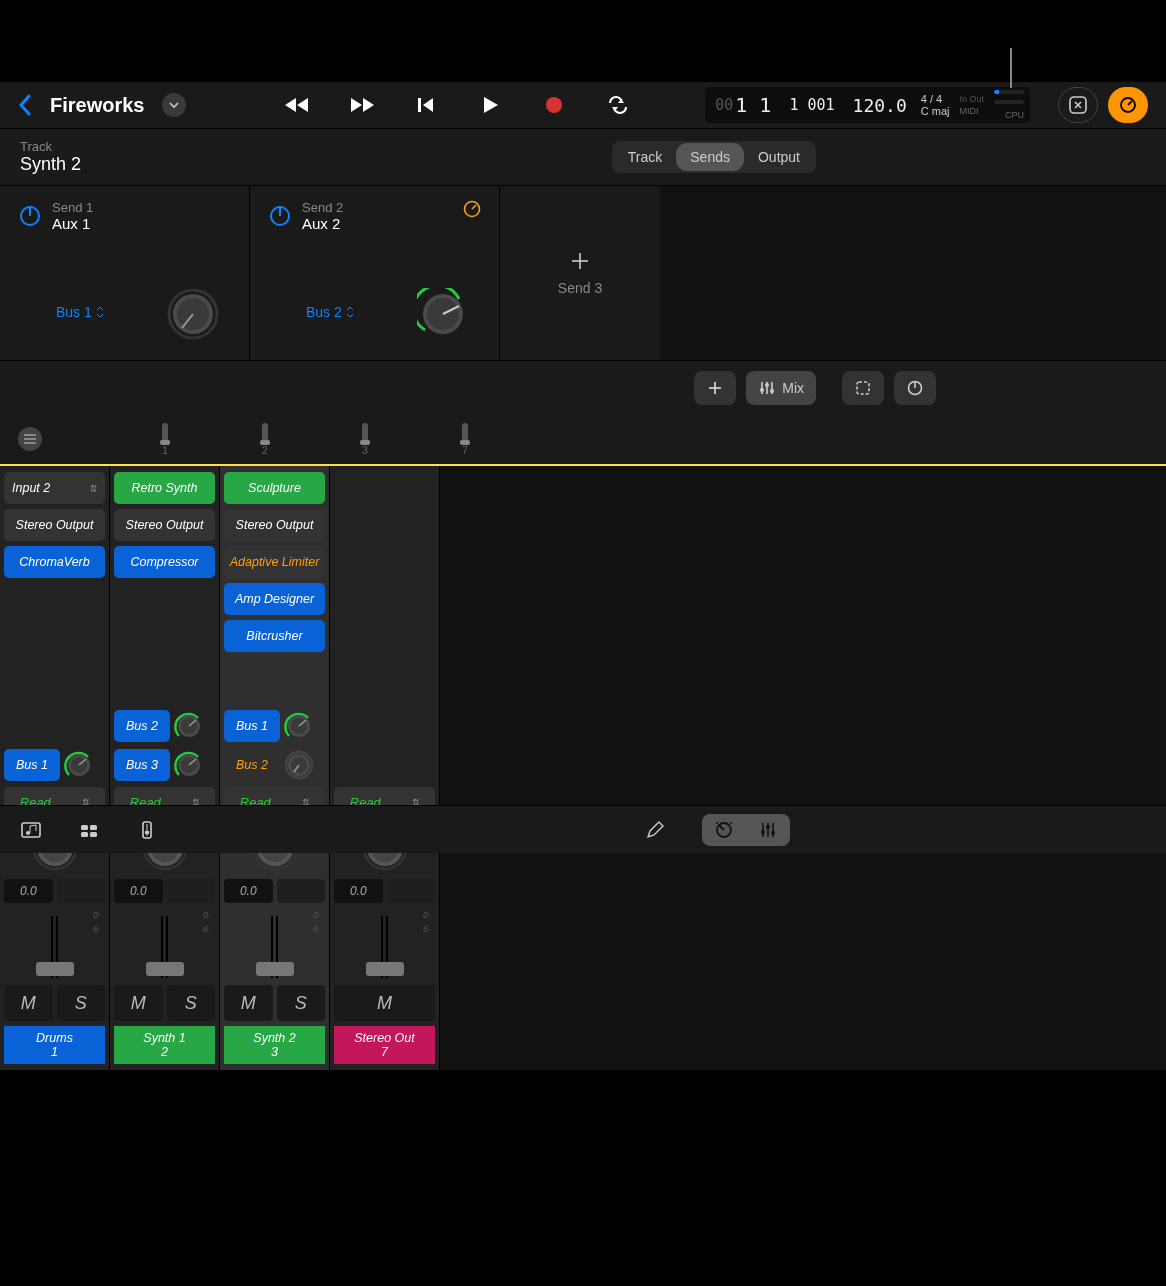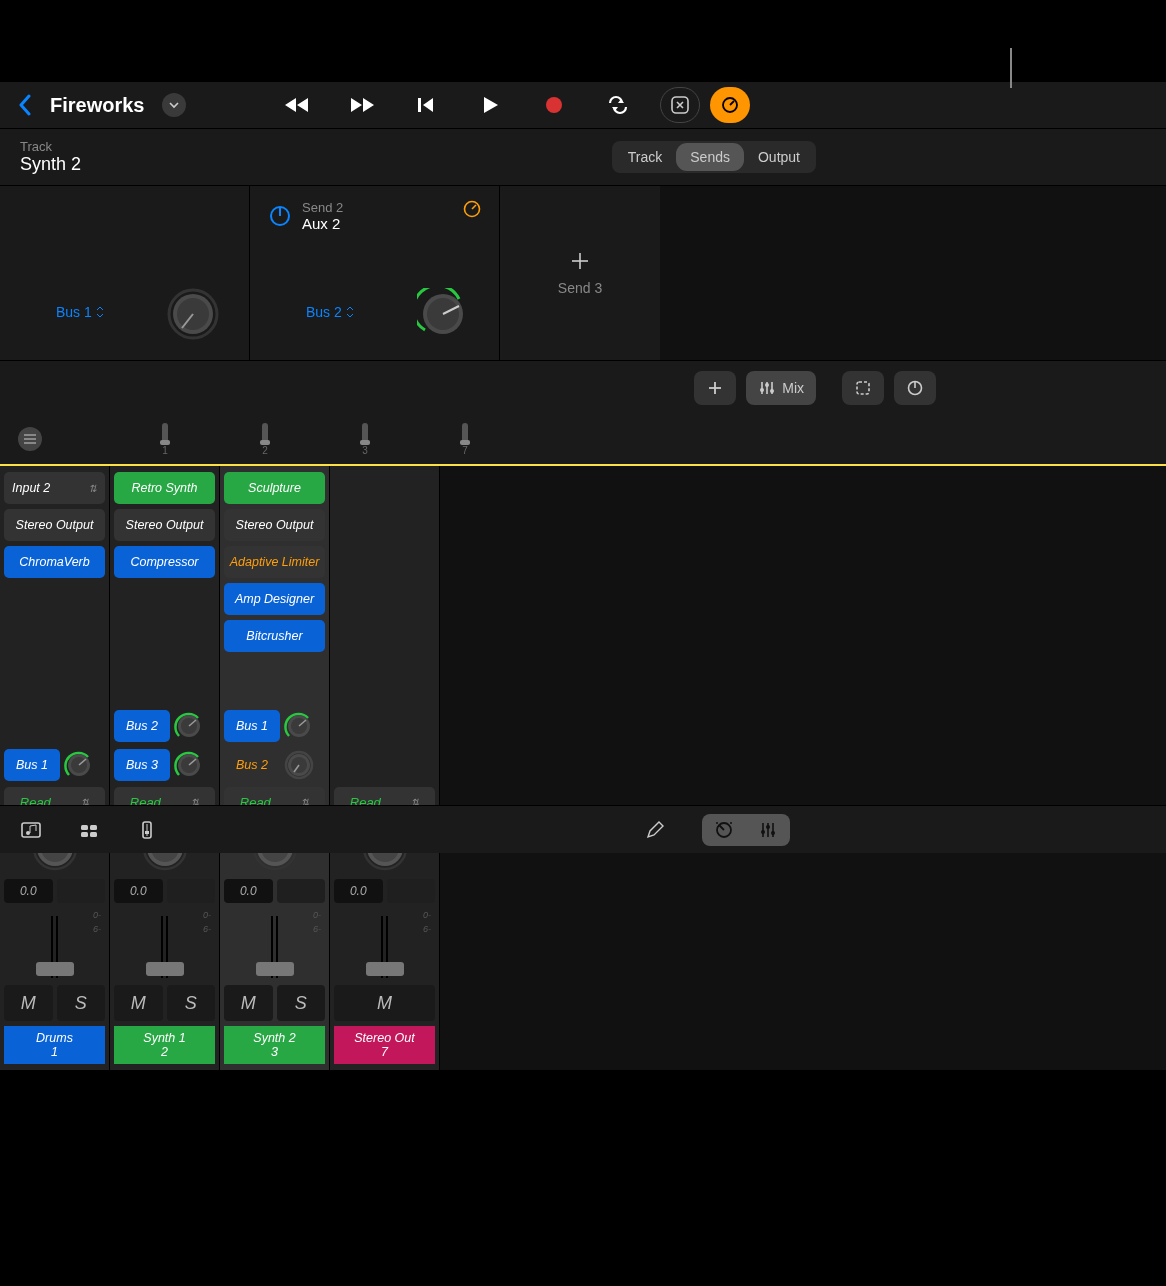--- a/index.html
+++ b/index.html
@@ -149,20 +149,41 @@
           </svg>
         </div>
       <div class="transport-btn">
           <svg viewBox="0 0 24 20">
             <path d="M4 8 A6 6 0 0 1 16 8 M20 12 A6 6 0 0 1 8 12" stroke="#fff" stroke-width="2.2" fill="none"></path>
             <path d="M15 4 L18 8 L12 8 Z M9 16 L6 12 L12 12 Z" fill="#fff"></path>
           </svg>
         </div>
     </div>
 
+    <div class="lcd">
+      <div class="lcd-seg">
+          <span class="lcd-dim">00</span>
+          <span style="font-size:20px; margin-left:2px;">1 1</span>
+        </div>
+      <div class="lcd-seg">1 001</div>
+      <div class="lcd-seg" style="font-size:18px">120.0</div>
+      <div class="lcd-stack">
+        <span>4 / 4</span>
+        <span>C maj</span>
+      </div>
+      <div class="lcd-stack">
+        <span class="lcd-io">In  Out</span>
+        <span style="font-size:9px;color:#666">MIDI</span>
+      </div>
+      <div class="lcd-meter">
+        <div class="bar" style="background:linear-gradient(90deg,#0a84ff 18%,#222 18%)"></div>
+        <div class="bar"></div>
+        <div class="cpu">CPU</div>
+      </div>
+    </div>
 
     <div class="tool-right">
       <div class="tool-pill plain">
         <svg viewBox="0 0 20 20">
             <rect x="2" y="2" width="16" height="16" rx="4" fill="none" stroke="#ccc" stroke-width="1.6"></rect>
             <path d="M7 7 L13 13 M13 7 L7 13" stroke="#ccc" stroke-width="1.6"></path>
           </svg>
       </div>
       <div class="tool-pill orange">
         <svg viewBox="0 0 20 20">
@@ -180,20 +201,32 @@
     </div>
     <div class="tabseg">
       <div class="tabseg-item">Track</div>
       <div class="tabseg-item active">Sends</div>
       <div class="tabseg-item">Output</div>
     </div>
   </div>
 
   <div class="sends-area">
     <div class="send-slot">
+      <div class="send-row">
+        <div class="power-icon">
+            <svg viewBox="0 0 22 22">
+              <circle cx="11" cy="11" r="9" fill="none" stroke="#0a84ff" stroke-width="2"></circle>
+              <line x1="11" y1="3" x2="11" y2="11" stroke="#0a84ff" stroke-width="2"></line>
+            </svg>
+          </div>
+        <div class="send-labels">
+          <div class="top">Send 1</div>
+          <div class="bot">Aux 1</div>
+        </div>
+      </div>
       <div class="send-bus">
           <span>Bus 1</span>
           <svg viewBox="0 0 8 12">
             <path d="M1 4 L4 1 L7 4 M1 8 L4 11 L7 8" stroke="#0a84ff" fill="none"></path>
           </svg>
         </div>
       <div class="knob-lg">
         <svg viewBox="0 0 52 52">
             <circle cx="26" cy="26" r="24" fill="none" stroke="#333" stroke-width="3"></circle>
             <circle cx="26" cy="26" r="20" fill="#4a4a4a"></circle>

